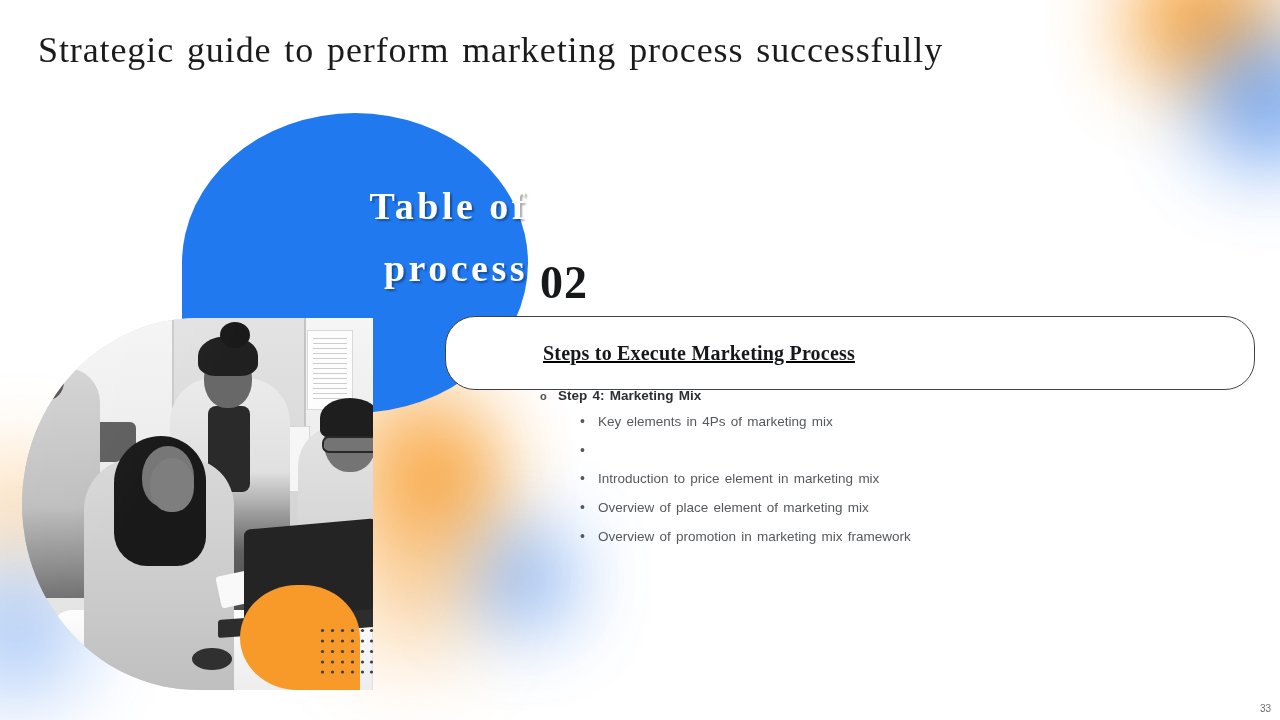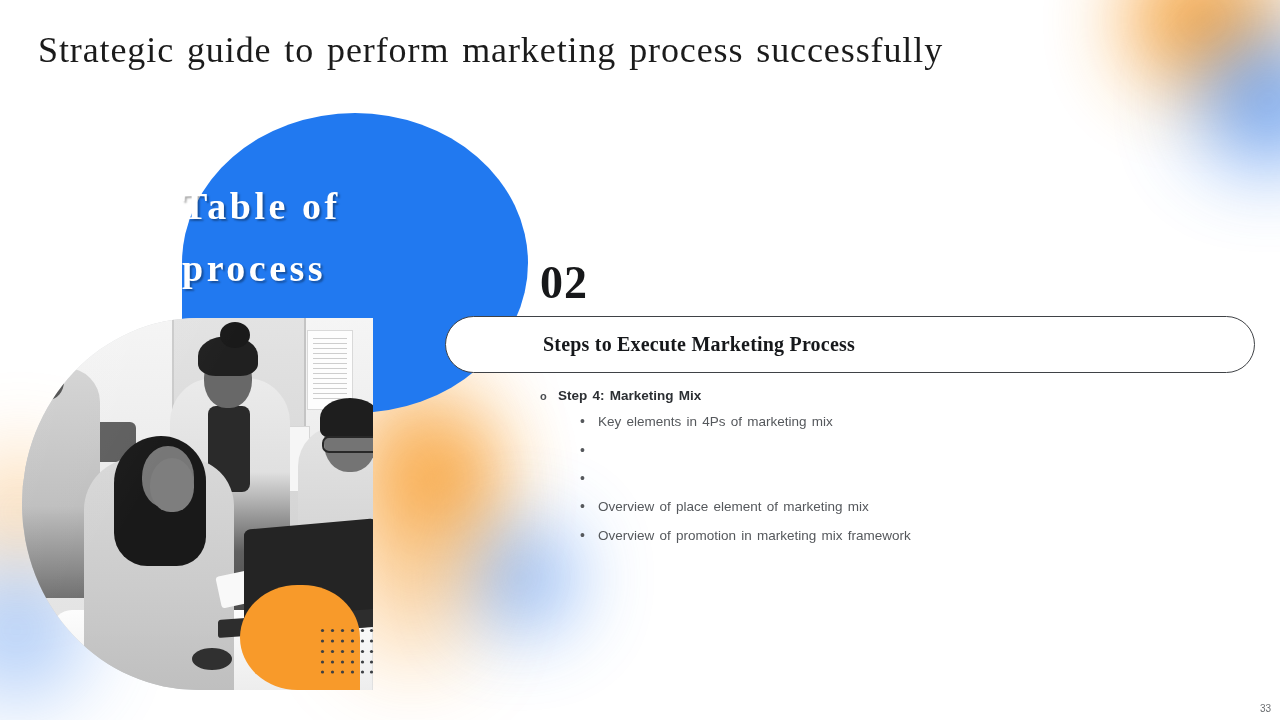--- a/index.html
+++ b/index.html
@@ -91,21 +91,21 @@
     position: absolute;
     left: 182px; top: 113px;
     width: 346px; height: 300px;
     background: #2179f0;
     border-radius: 50% 50% 50% 0 / 50% 50% 50% 0;
   }
   .toc-shape-text {
     position: absolute;
     left: 0; right: 0;
     top: 62px;
-    text-align: left;
+    text-align: right;
     font-family: "Liberation Serif", serif;
     font-weight: 700;
     font-size: 38px;
     line-height: 62px;
     letter-spacing: 3.5px;
     color: #ffffff;
     text-shadow: 2px 2px 2px rgba(0,0,0,.35);
   }
 
   
@@ -289,27 +289,28 @@
     left: 540px; top: 256px;
     font-family: "Liberation Serif", serif;
     font-weight: 700;
     font-size: 46px;
     color: #17181a;
     letter-spacing: 1px;
   }
   .section-pill {
     position: absolute;
     left: 445px; top: 316px;
-    width: 810px; height: 57px;
+    width: 810px; height: 74px;
     box-sizing: border-box;
     background: #ffffff;
     border: 1.3px solid #3f4246;
     border-radius: 30px;
     display: flex;
     align-items: center;
+    text-decoration: underline;
   }
   .section-pill-label {
     margin-left: 97px;
     font-family: "Liberation Serif", serif;
     font-weight: 700;
     font-size: 20px;
     color: #16181b;
     letter-spacing: .2px;
   }
 
@@ -466,20 +467,21 @@
 
     <div class="toc-sub">
       <span class="marker">•</span>
       <span class="txt">Key elements in 4Ps of marketing mix</span>
     </div>
     <div class="toc-sub">
       <span class="marker">•</span>
     </div>
     <div class="toc-sub">
       <span class="marker">•</span>
+      <span class="txt">Introduction  to price element in marketing mix</span>
     </div>
     <div class="toc-sub">
       <span class="marker">•</span>
       <span class="txt">Overview of place element of marketing mix</span>
     </div>
     <div class="toc-sub">
       <span class="marker">•</span>
       <span class="txt">Overview of promotion in marketing mix framework</span>
     </div>
   </div>

